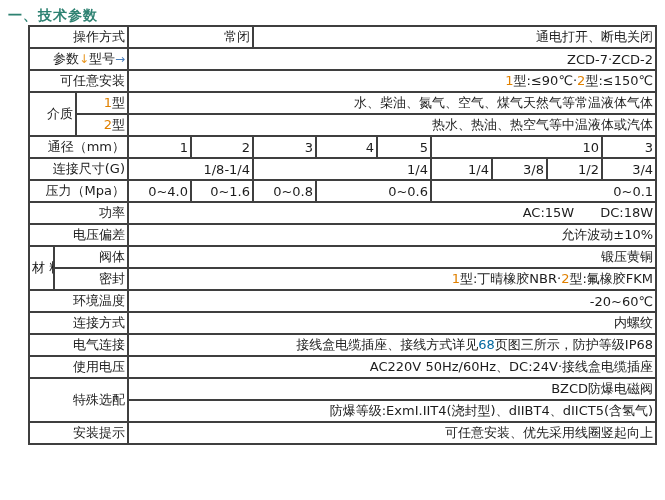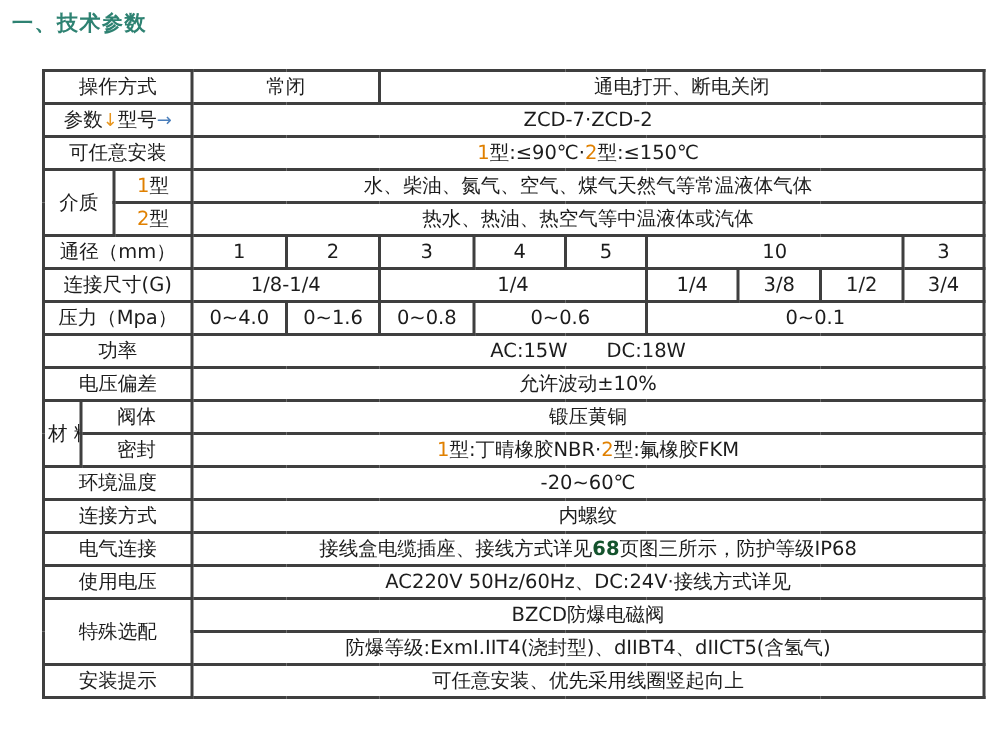--- a/index.html
+++ b/index.html
@@ -1,33 +1,33 @@
 <!DOCTYPE html>
 <html><head>
 <meta charset="utf-8">
 <style>
   html,body{margin:0;padding:0;background:#ffffff;}
   body{width:665px;height:500px;font-family:"DejaVu Sans","Liberation Sans",sans-serif;color:#1c1c1c;}
-  .page-title{margin:7px 0 21px 8px;font-size:14px;font-weight:bold;color:#2e8272;letter-spacing:1px;}
+  .page-title{margin:7px 0 0 8px;font-size:14px;font-weight:bold;color:#2e8272;letter-spacing:1px;}
   table.spec{border-collapse:collapse;table-layout:fixed;margin-left:28px;width:627px;}
   table.spec td{
     border:2px solid #3f3f3f;
     height:20px;
-    text-align:center;
+    text-align:right;
     vertical-align:middle;
     font-size:13px;
     padding:0 2px;
     overflow:hidden;
     white-space:nowrap;
   }
   .kw{text-underline-offset:2px;}
   .hl-num{color:#e08000;}
   .arrow-down{color:#e8951d;font-size:12px;}
   .arrow-right{color:#4a7ebb;font-size:12px;}
-  .page-num{color:#14532d;font-weight:bold;}
+  .page-num{color:#0369a1;}
 </style>
 </head>
 <body>
 
 <div class="page-title">一、技术参数</div>
 
 <table class="spec">
   <colgroup>
     <col style="width:25px">
       <col style="width:22px">
@@ -130,21 +130,21 @@
     <td colspan="9">内螺纹</td>
   </tr>
 
   <tr>
     <td colspan="3">电气连接</td>
     <td colspan="9"><span>接线盒电缆插座、接线方式详见</span><span class="page-num">68</span><span>页图三所示，防护等级IP68</span></td>
   </tr>
 
   <tr>
     <td colspan="3">使用电压</td>
-    <td colspan="9">AC220V 50Hz/60Hz、DC:24V·接线方式详见</td>
+    <td colspan="9">AC220V 50Hz/60Hz、DC:24V·接线盒电缆插座</td>
   </tr>
 
   <tr>
     <td colspan="3" rowspan="2">特殊选配</td>
     <td colspan="9">BZCD防爆电磁阀</td>
   </tr>
   <tr>
     <td colspan="9">防爆等级:ExmI.IIT4(浇封型)、dIIBT4、dIICT5(含氢气)</td>
   </tr>
 

